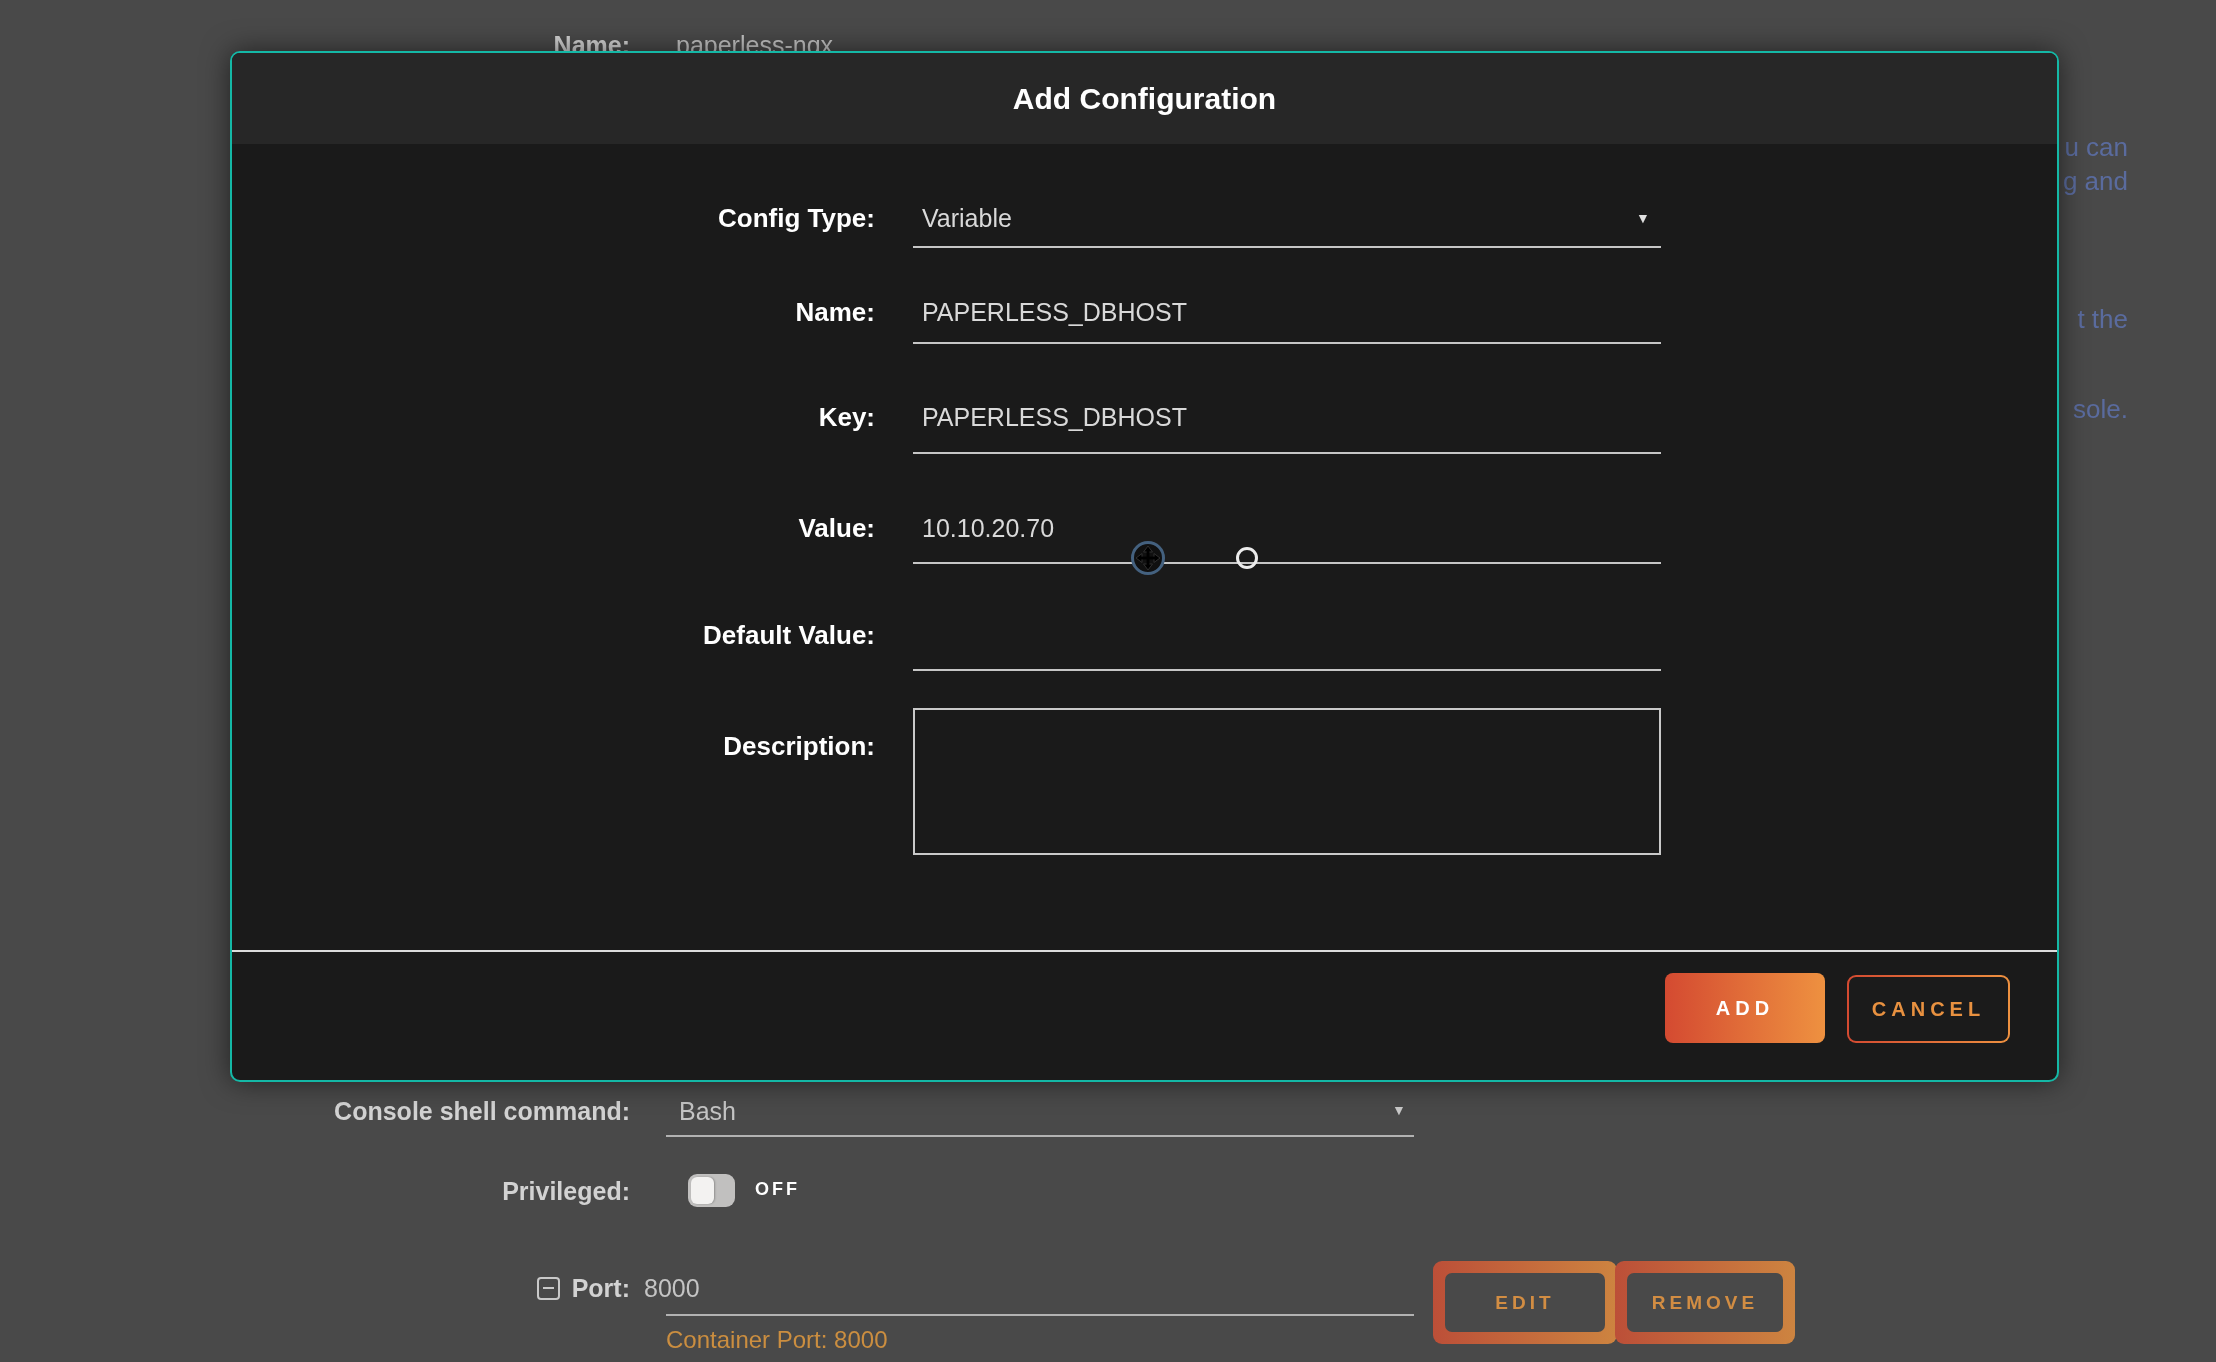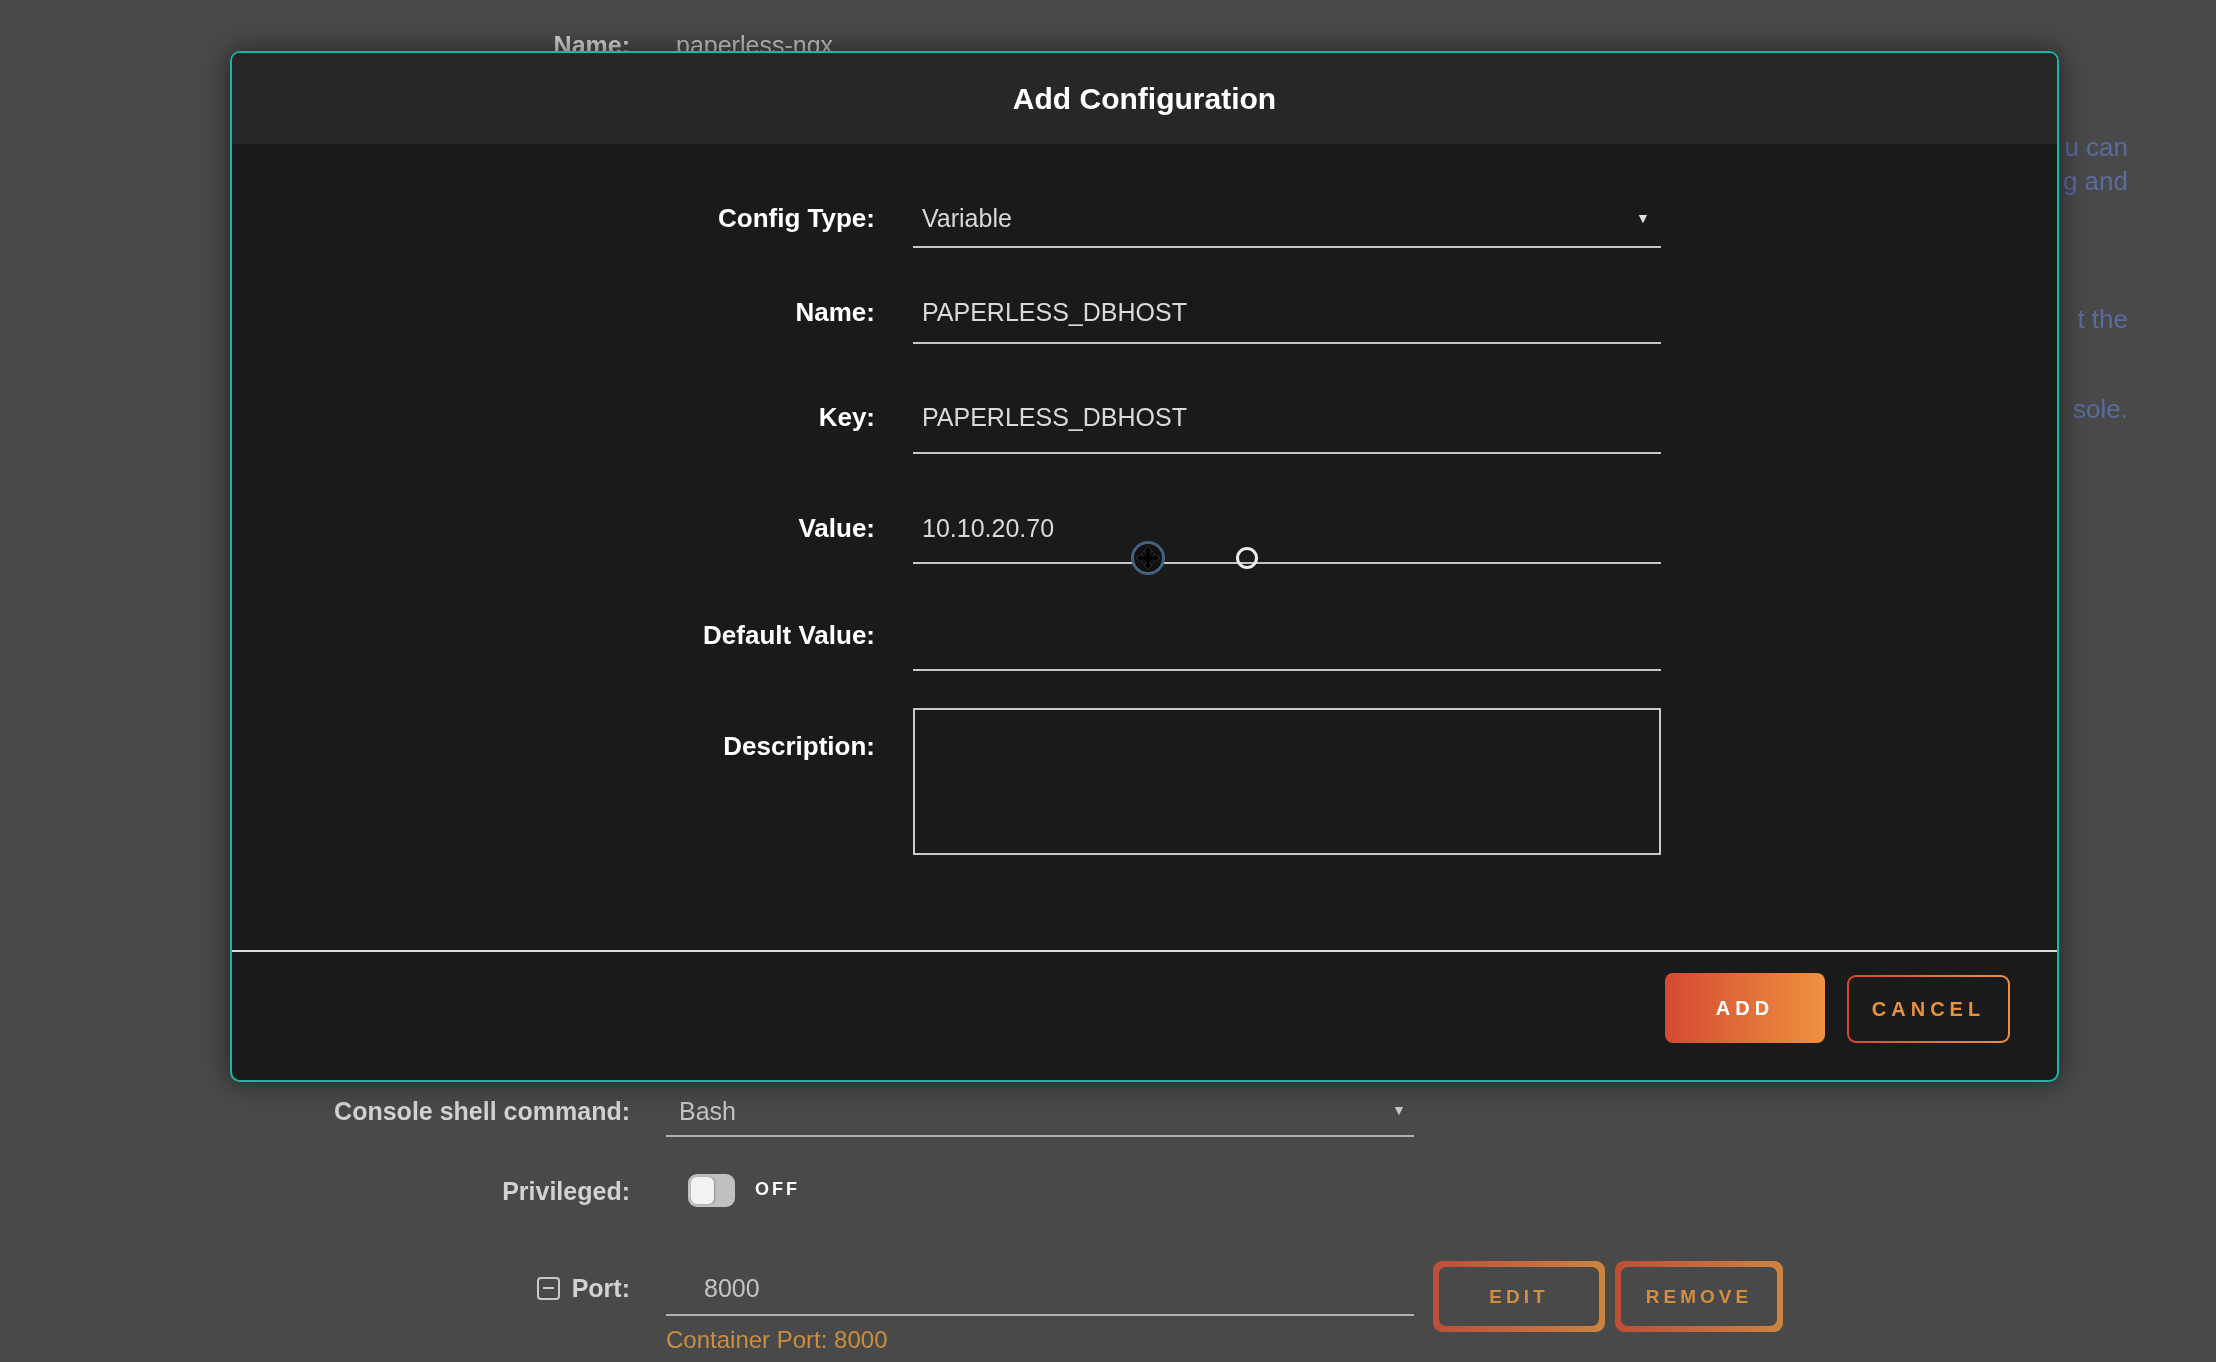--- a/index.html
+++ b/index.html
@@ -18,21 +18,21 @@
   .help-frag{position:absolute;color:#5a6b9e;font-size:26px;white-space:nowrap;}
   .orange-note{position:absolute;color:#cb8e40;font-size:24px;white-space:nowrap;}
   
   .toggle{position:absolute;left:688px;top:1174px;width:47px;height:33px;background:#c1c0bf;border-radius:9px;}
   .toggle .knob{position:absolute;left:3px;top:3px;width:23px;height:27px;background:#f3f2f1;border-radius:6px;box-shadow:1px 0 2px rgba(0,0,0,.25);}
   .toggle-state{position:absolute;left:755px;top:1179px;color:#ffffff;font-size:18px;font-weight:bold;letter-spacing:3px;}
   
   .collapse-icon{position:absolute;left:537px;top:1277px;width:19px;height:19px;border:2px solid #c9c9c9;border-radius:4px;}
   .collapse-icon::after{content:"";position:absolute;left:4px;top:8px;width:11px;height:2px;background:#c9c9c9;}
   
-  .page-btn{position:absolute;padding:6px;border-radius:9px;background:linear-gradient(90deg,#bc4f38,#cd8440);}
+  .page-btn{position:absolute;padding:12px;border-radius:9px;background:linear-gradient(90deg,#bc4f38,#cd8440);}
   .page-btn .inner{width:100%;height:100%;border-radius:7px;background:#494949;display:flex;align-items:center;justify-content:center;
     color:#d28d43;font-size:19px;font-weight:bold;letter-spacing:4px;box-sizing:border-box;}
   
   .modal{
     position:absolute;left:230px;top:51px;width:1829px;height:1031px;
     background:#1a1a1a;border:2px solid #14b8a6;border-radius:10px;
     box-shadow:0 0 28px rgba(0,0,0,.55);box-sizing:border-box;
   }
   .modal-header{position:absolute;left:0;top:0;width:100%;height:91px;background:#272727;border-radius:8px 8px 0 0;
     display:flex;align-items:center;justify-content:center;}
@@ -72,21 +72,21 @@
   <div class="bg-underline" style="left:666px;top:1135px;width:748px;"></div>
 
   <div class="bg-label right" style="left:230px;top:1177px;width:400px;">Privileged:</div>
   <div class="toggle">
       <div class="knob"></div>
     </div>
   <div class="toggle-state">OFF</div>
 
   <div class="collapse-icon"></div>
   <div class="bg-label right" style="left:430px;top:1274px;width:200px;">Port:</div>
-  <div class="bg-value" style="left:704px;top:1274px;text-align:center;">8000</div>
+  <div class="bg-value" style="left:644px;top:1274px;text-align:center;">8000</div>
   <div class="bg-underline" style="left:666px;top:1314px;width:748px;"></div>
   <div class="page-btn" style="left:1433px;top:1261px;width:160px;height:59px;">
     <div class="inner">EDIT</div>
   </div>
   <div class="page-btn" style="left:1615px;top:1261px;width:156px;height:59px;">
     <div class="inner">REMOVE</div>
   </div>
   <div class="orange-note" style="left:666px;top:1326px;">Container Port: 8000</div>
 
   <div class="modal">

